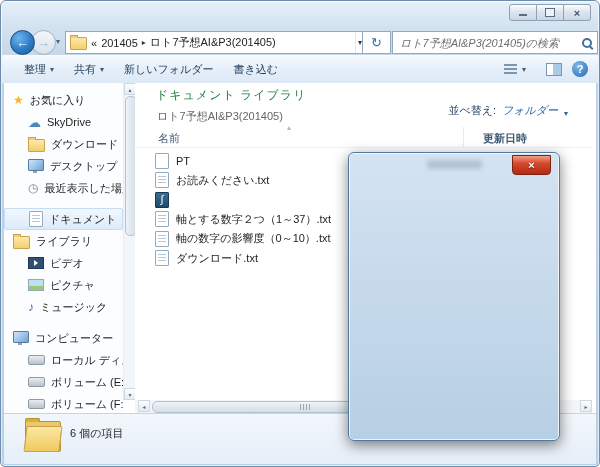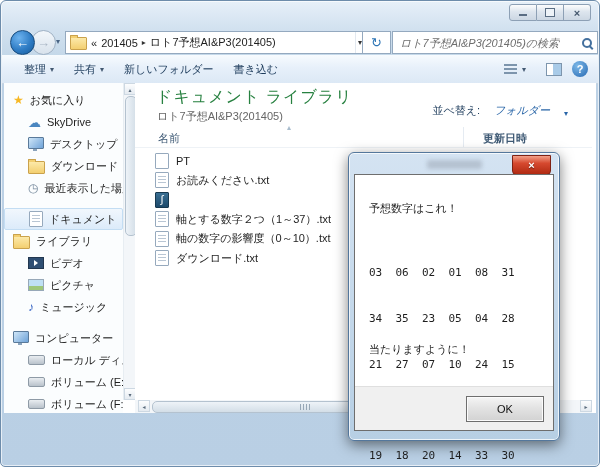--- a/index.html
+++ b/index.html
@@ -74,23 +74,23 @@
     background:repeating-linear-gradient(to bottom,#b9c6d4 0 1px,transparent 1px 3px);}
   .page.vbs{background:linear-gradient(#3a6f93,#1d4a6b);border-color:#16384f;color:#fff;font-size:11px;text-align:center;line-height:13px;}
   
   .vscroll{position:absolute;left:119px;top:0;bottom:13px;width:12px;background:#f3f6f9;border-left:1px solid #e7edf2;}
   .sbtn{position:absolute;left:0;width:12px;height:12px;background:linear-gradient(#fcfdfe,#e5ebf1);border:1px solid #cdd8e2;
     display:flex;align-items:center;justify-content:center;font-size:6px;color:#5a6b7c;box-sizing:border-box;}
   .vthumb{position:absolute;left:1px;top:13px;width:10px;height:138px;border:1px solid #b4c2cf;border-radius:5px;
     background:linear-gradient(to right,#eef3f8,#d3dee7);}
   
   .mainpane{position:absolute;left:131px;right:0;top:0;bottom:0;background:#fff;}
-  .lib-title{position:absolute;left:21px;top:4px;font-size:16px;color:#278140;letter-spacing:1px;}
+  .lib-title{position:absolute;left:21px;top:4px;font-size:12px;color:#278140;letter-spacing:1px;}
   .lib-sub{position:absolute;left:22px;top:26px;color:#666;}
-  .arrange{position:absolute;right:28px;top:20px;display:flex;gap:14px;align-items:flex-end;color:#1e3c5c;}
+  .arrange{position:absolute;right:28px;top:20px;display:flex;gap:6px;align-items:flex-end;color:#1e3c5c;}
   .arrange .val{color:#2a66a8;font-style:italic;}
   .arrange .dd{font-size:8px;color:#2a66a8;}
   .colhead{position:absolute;left:0;right:4px;top:44px;height:20px;border-bottom:1px solid #eef2f6;color:#3f5a75;}
   .colhead .c1{position:absolute;left:23px;top:4px;}
   .colhead .c2{position:absolute;left:348px;top:4px;font-weight:bold;}
   .colhead .sep{position:absolute;left:328px;top:0;width:1px;height:20px;background:#e5ebf2;}
   .sortmark{position:absolute;left:152px;top:-4px;font-size:8px;color:#a8bccd;}
   .files{position:absolute;left:0;right:4px;top:68px;}
   .frow{height:19.5px;display:flex;align-items:center;gap:7px;padding-left:20px;white-space:nowrap;}
   
@@ -199,26 +199,26 @@
       <div class="ssec">
         <div class="srow head">
           <span class="ic ic-star">★</span>
           <span>お気に入り</span>
         </div>
         <div class="srow child">
           <span class="ic ic-cloud">☁</span>
           <span>SkyDrive</span>
         </div>
         <div class="srow child">
+          <span class="ic folder-ico"></span>
+          <span>ダウンロード</span>
+        </div>
+        <div class="srow child">
           <span class="ic ico-monitor"></span>
           <span>デスクトップ</span>
-        </div>
-        <div class="srow child">
-          <span class="ic folder-ico"></span>
-          <span>ダウンロード</span>
         </div>
         <div class="srow child">
           <span class="ic ic-recent">◷</span>
           <span>最近表示した場所</span>
         </div>
       </div>
 
       <div class="ssec">
         <div class="srow child sel">
           <span class="ic page lines"></span>
@@ -321,36 +321,28 @@
         </div>
       <div class="hthumb">
           <span class="hgrip"></span>
         </div>
       <div class="sbtn hbtn-r">
           <span>▸</span>
         </div>
     </div>
   </div>
 
+  <div class="statusbar">
+    <div class="bigfolder">
+      <div class="bk"></div>
+      <div class="fr"></div>
+    </div>
+    <div class="statustext">6 個の項目</div>
+  </div>
 
 </div>
 
 <div class="dialog">
   <div class="dlg-smudge"></div>
   <div class="dlg-close">
       <span>×</span>
     </div>
-  <div class="dlg-content">
-    <div class="dlg-intro">予想数字はこれ！</div>
-    <div class="dlg-grid">
-      <div>03  06  02  01  08  31</div>
-      <div>34  35  23  05  04  28</div>
-      <div>21  27  07  10  24  15</div>
-      <div>16  26  29  11  36  22</div>
-      <div>19  18  20  14  33  30</div>
-      
-    </div>
-    <div class="dlg-outro">当たりますように！</div>
-    <div class="dlg-footer">
-      <div class="dlg-ok">OK</div>
-    </div>
-  </div>
 </div>
 
 </body></html>

